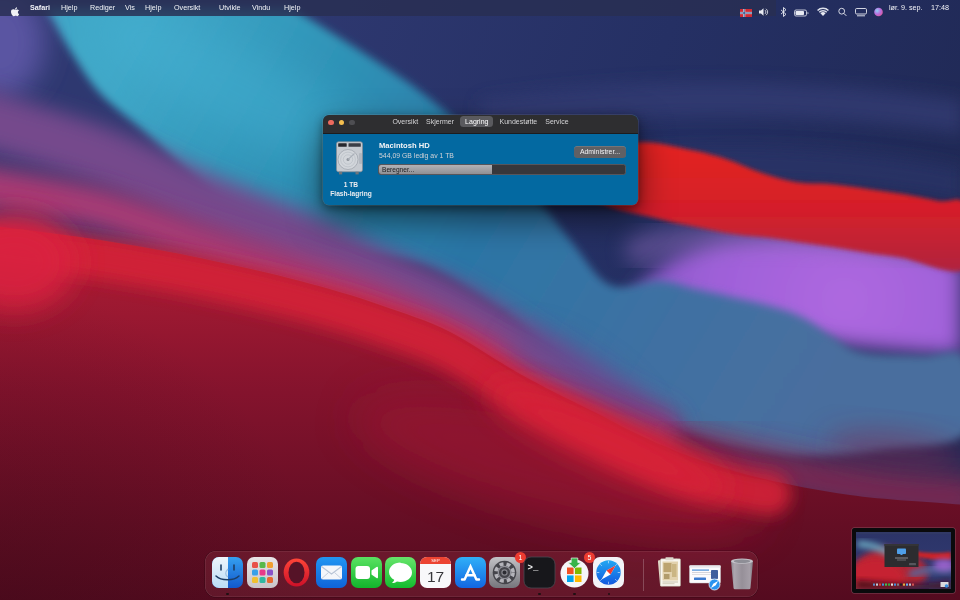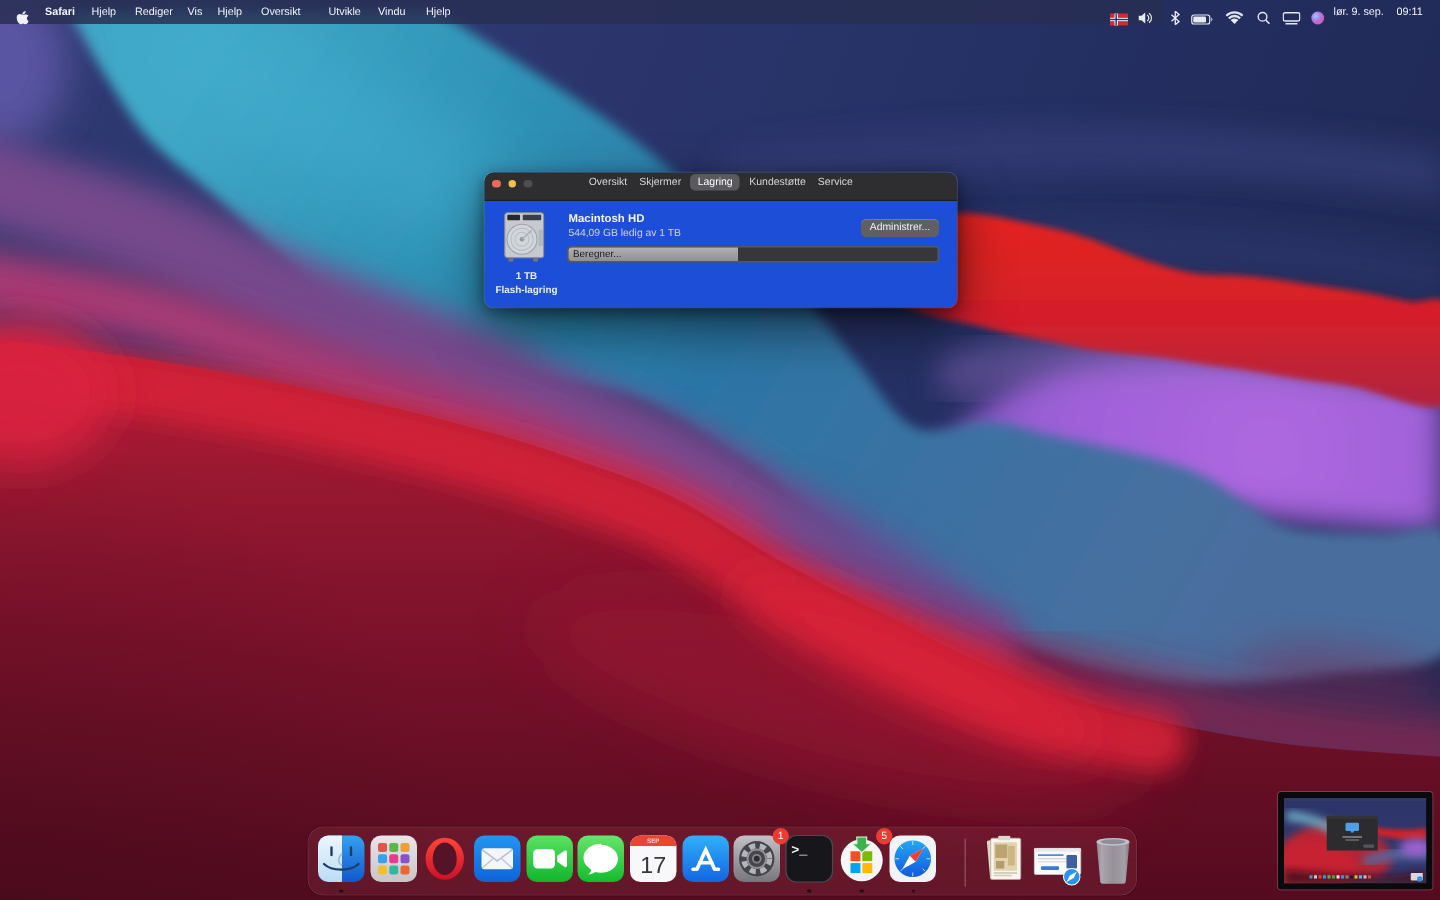--- a/index.html
+++ b/index.html
@@ -6,21 +6,21 @@
   body{width:960px;height:600px;overflow:hidden;position:relative;
        font-family:"Liberation Sans", sans-serif; background:#1f2750;}
   #wall{position:absolute;left:0;top:0;width:960px;height:600px;}
   
   #menubar{position:absolute;left:0;top:0;width:776px;height:16px;
     background:rgba(40,46,82,0.84);color:#f3f4f8;font-size:7.2px;}
   #menubar .l{position:absolute;top:0;height:16px;line-height:16px;white-space:pre;}
   #menubar .b{font-weight:bold;}
   
   #win{position:absolute;left:323px;top:115px;width:315px;height:90px;
-    background:#1d4ed8;border-radius:6px;
+    background:#0369a1;border-radius:6px;
     box-shadow:0 0 0 0.5px rgba(255,255,255,0.18), 0 14px 34px rgba(0,0,0,0.55), 0 3px 10px rgba(0,0,0,0.45);}
   #titlebar{position:absolute;left:0;top:0;width:100%;height:18px;
     background:#2e2e30;border-radius:6px 6px 0 0;border-bottom:1px solid #1c1c1e;}
   .tl{position:absolute;top:4.5px;width:5.5px;height:5.5px;border-radius:50%;}
   #tabs{position:absolute;top:2.5px;left:0;width:100%;text-align:center;font-size:7px;color:#d4d4d6;}
   #tabs span{margin:0 4px;}
   #tabs .sel{background:#5a5a5e;border-radius:3.5px;padding:2px 5px;color:#fff;margin:0 2px;}
   .wtxt{position:absolute;color:#ececf0;}
   #adm{position:absolute;left:251px;top:30.5px;width:52px;height:12px;background:#606064;
      border-radius:3.5px;color:#f2f2f5;font-size:6.9px;text-align:center;line-height:12px;
@@ -182,21 +182,21 @@
     <defs>
         <radialGradient id="siri" cx="0.35" cy="0.35" r="0.8">
       <stop offset="0" stop-color="#8fd0f5"></stop>
           <stop offset="0.5" stop-color="#b96ee0"></stop>
           <stop offset="1" stop-color="#e0558c"></stop>
     </radialGradient>
       </defs>
     <circle cx="4.5" cy="4.5" r="4.3" fill="url(#siri)"></circle>
   </svg>
   <div class="l" style="left:889px;">lør. 9. sep.</div>
-  <div class="l" style="left:931px;">09:11</div>
+  <div class="l" style="left:931px;">17:48</div>
 </div>
 
 <div id="win">
   <div id="titlebar">
     <div class="tl" style="left:5px;background:#ec6a5e;"></div>
     <div class="tl" style="left:15.5px;background:#f5bf4f;"></div>
     <div class="tl" style="left:26px;background:#4e4e52;"></div>
     <div id="tabs"><span>Oversikt</span><span>Skjermer</span><span class="sel">Lagring</span><span>Kundestøtte</span><span>Service</span></div>
   </div>
 

